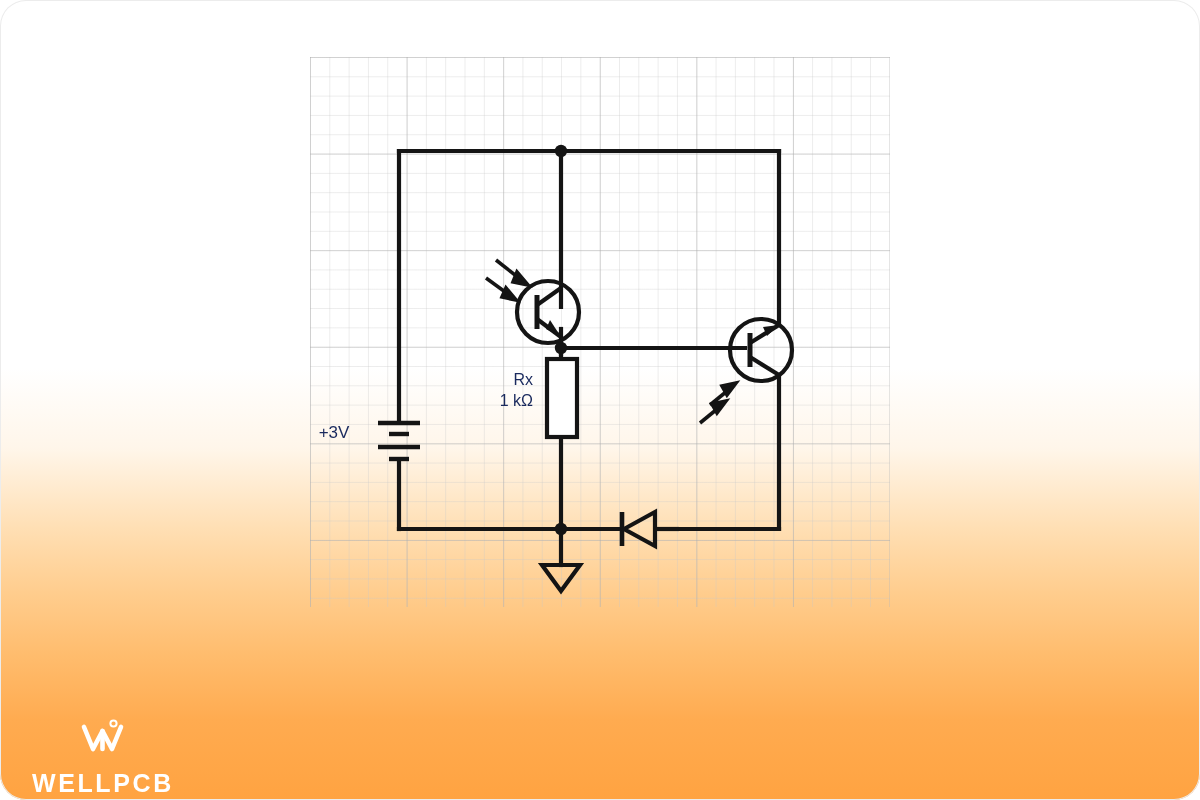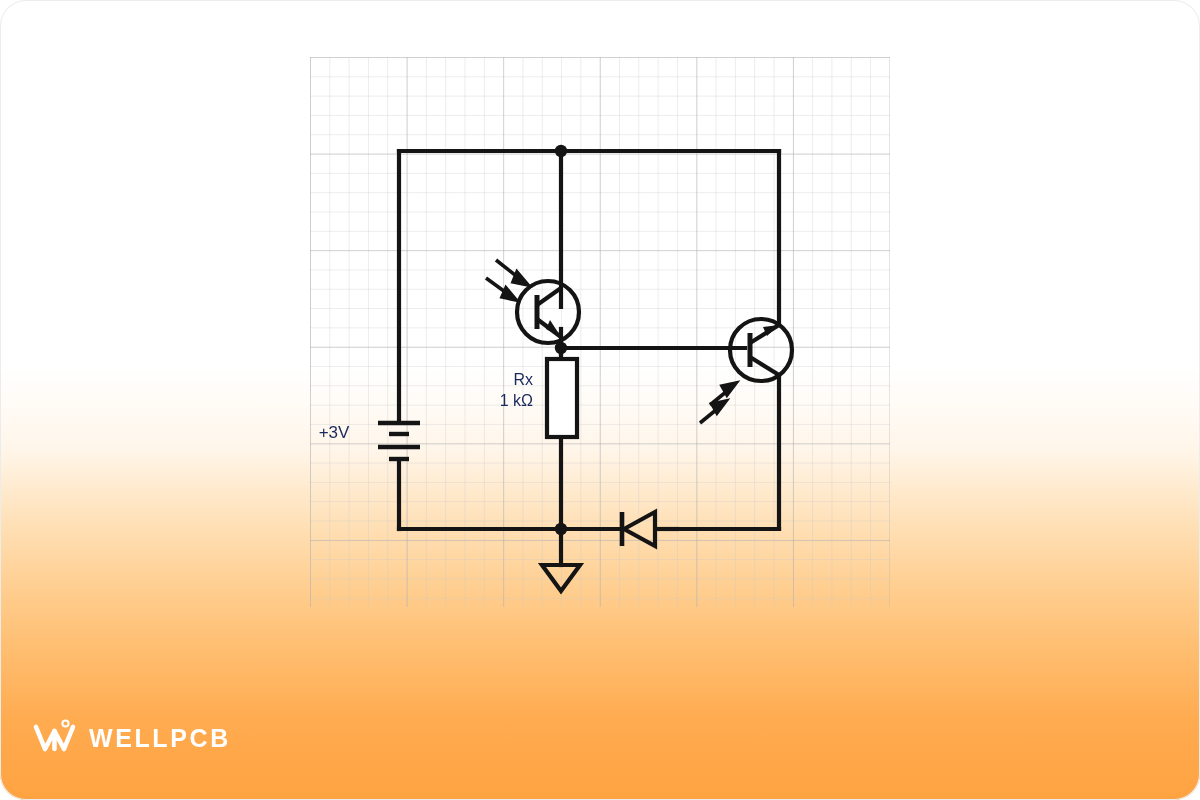--- a/index.html
+++ b/index.html
@@ -58,20 +58,21 @@
   }
 
   
   #logo {
     position: absolute;
     left: 32px;
     top: 718px;
     display: flex;
     align-items: center;
     gap: 11px;
+    flex-direction: column;
   }
   #logo-wordmark {
     color: #ffffff;
     font-size: 25px;
     font-weight: bold;
     letter-spacing: 2.6px;
     font-family: "Liberation Sans", sans-serif;
   }
 
   .lbl {

